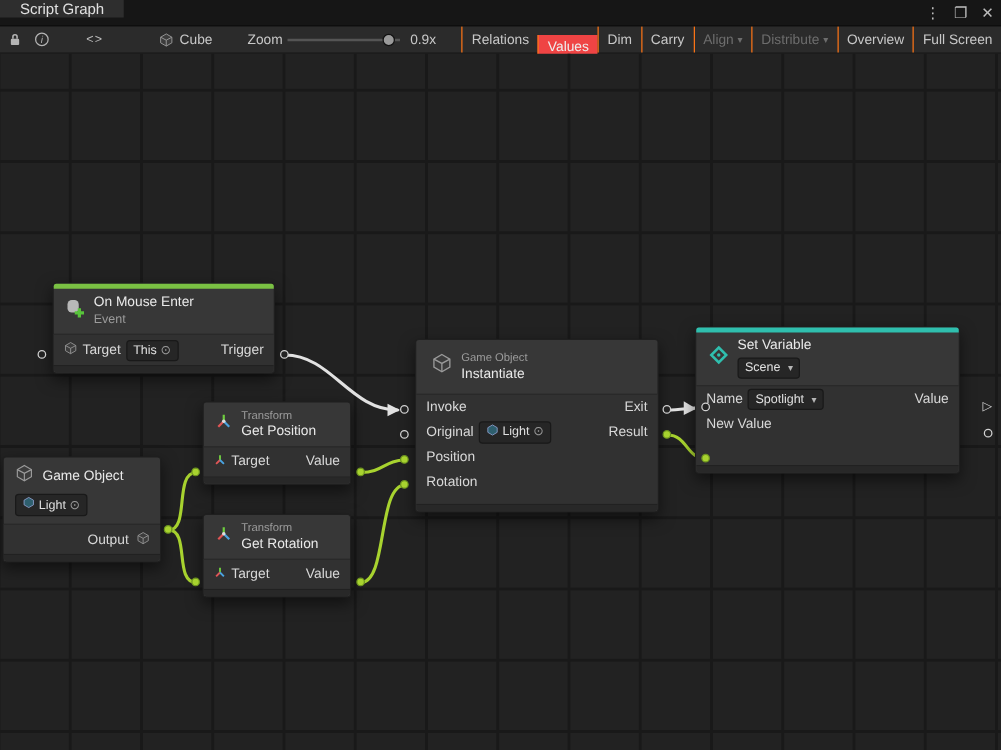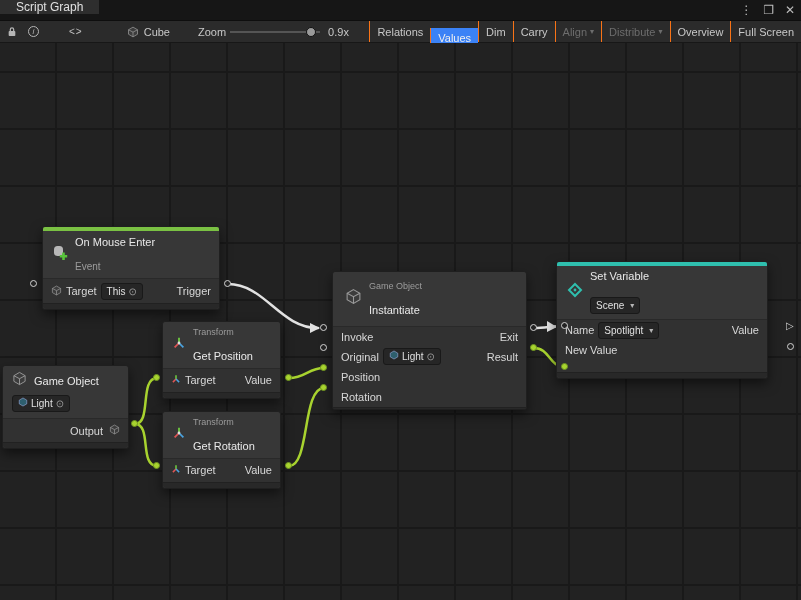--- a/index.html
+++ b/index.html
@@ -13,39 +13,39 @@
   .win-controls span { cursor:default; }
 
   
   #toolbar { height:22px; background:#2b2b2b; border-bottom:1px solid #171717; display:flex; align-items:center; font-size:11px; color:#c8c8c8; }
   .tb-icon { display:inline-flex; align-items:center; justify-content:center; }
   .info-circle { width:11px; height:11px; border:1px solid #b5b5b5; border-radius:50%; font-size:8px; line-height:9px; text-align:center; color:#b5b5b5; font-style:italic; }
   .code-glyph { font-size:10px; color:#c0c0c0; letter-spacing:1px; }
   .zoom-track { width:90px; height:2px; background:#555; position:relative; margin:0 4px; }
   .zoom-handle { position:absolute; top:-4px; left:76px; width:10px; height:10px; border-radius:50%; background:#9a9a9a; border:1px solid #111; }
   .tb-btn { height:100%; display:flex; align-items:center; padding:0 7px; border-left:1px solid #f97316; white-space:nowrap; }
-  .tb-btn.active { background:#3b82f6; color:#eee;margin-top:13px; }
+  .tb-btn.active { background:#ef4444; color:#eee;margin-top:13px; }
   .tb-btn.disabled { color:#6d6d6d; }
   .dd-arrow { font-size:8px; margin-left:3px; }
 
   
   #canvas { position:relative; width:801px; height:557px; background-color:#222222;
     background-image:
       linear-gradient(to bottom, #191919 2px, transparent 2px),
       linear-gradient(to right, #191919 2px, transparent 2px);
     background-size:57px 57px; background-position:-2px 28px; }
 
   #wires { position:absolute; left:0; top:0; z-index:1; }
 
   
   .node { position:absolute; background:#373737; border:1px solid #1f1f1f; border-radius:3px;
           box-shadow:0 5px 12px rgba(0,0,0,0.5); z-index:2; display:flex; flex-direction:column; }
   .accent { height:4px; border-radius:2px 2px 0 0; }
   .nhead { display:flex; align-items:center; gap:7px; padding:5px 9px; }
-  .ncol { display:flex; flex-direction:column; line-height:1.2; gap:12px; }
+  .ncol { display:flex; flex-direction:column; line-height:1.2; gap:1px; }
   .ncat { font-size:9px; color:#9c9c9c; }
   .ntitle { font-size:11px; color:#e9e9e9; }
   .nsub { font-size:10px; color:#9c9c9c; }
   .nbody { background:#313131; border-top:1px solid #292929; flex:1; }
   .nrow { display:flex; align-items:center; justify-content:space-between; padding:0 8px; height:20px; font-size:11px; color:#d8d8d8; gap:6px; }
   .rleft { display:flex; align-items:center; gap:4px; }
   .nfoot { height:6px; background:#282828; border-top:1px solid #212121; border-radius:0 0 3px 3px; }
 
   .chip { display:inline-flex; align-items:center; gap:3px; background:#262626; border:1px solid #191919;
           border-radius:3px; padding:1px 5px; font-size:10px; color:#e0e0e0; line-height:13px; white-space:nowrap; }

